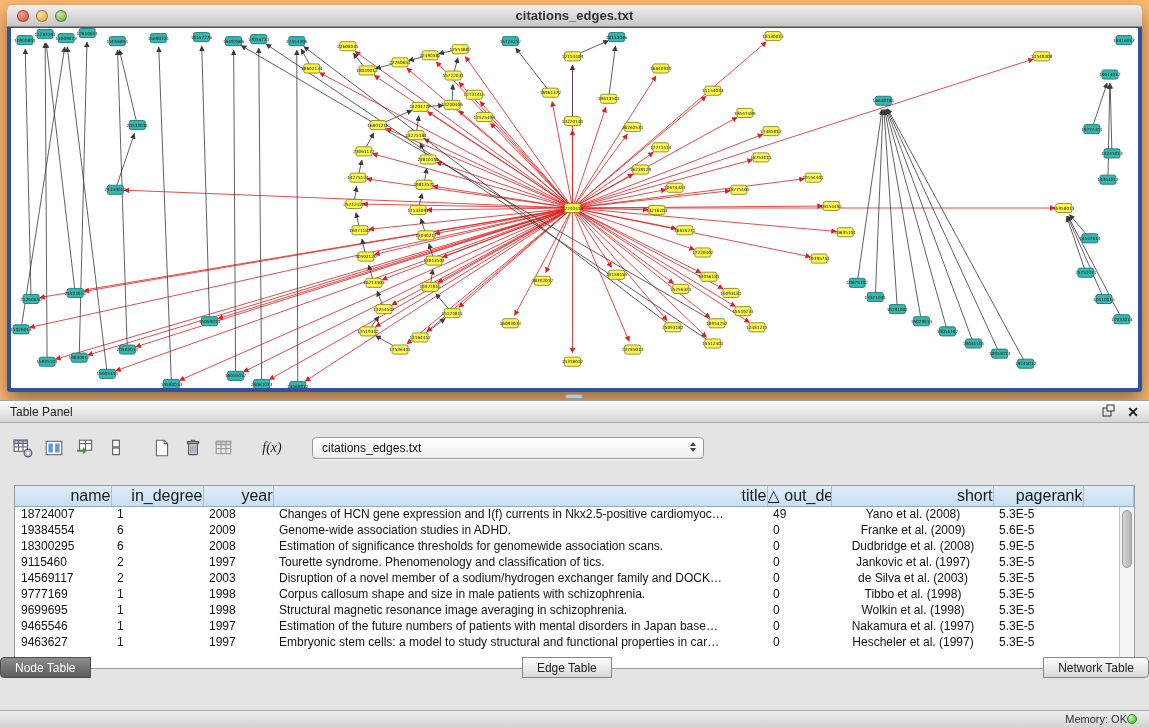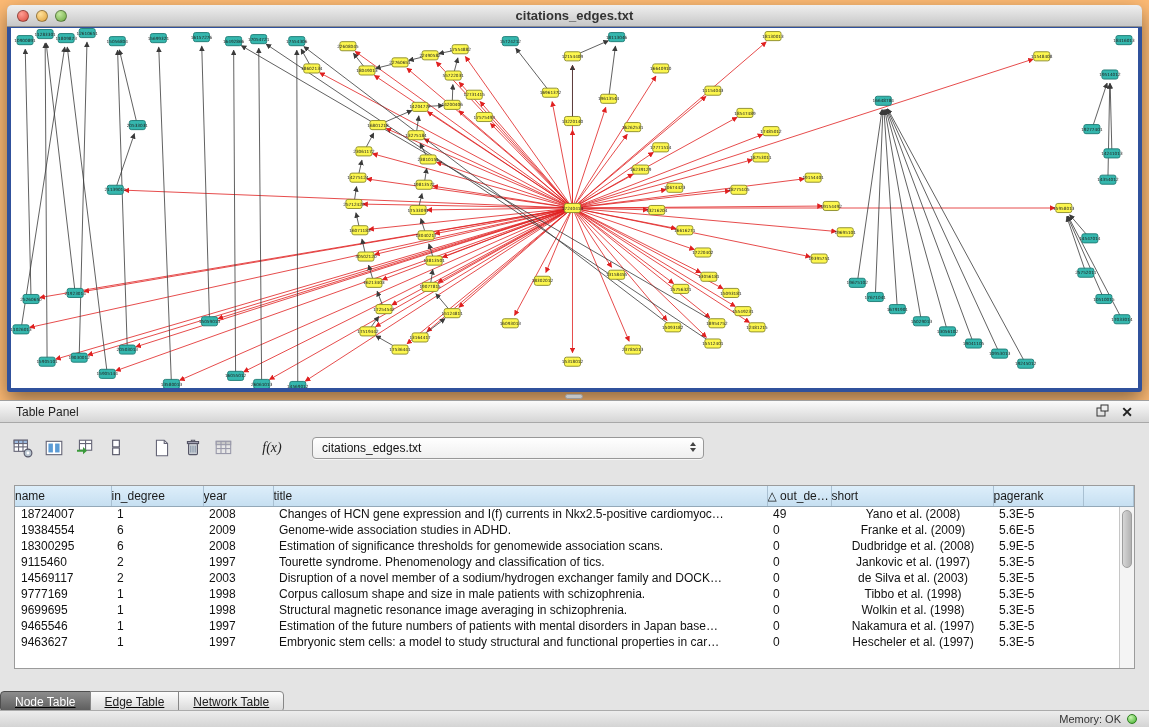--- a/index.html
+++ b/index.html
@@ -29,21 +29,21 @@
   .node-yellow { fill:#fcf64e; stroke:#8a8a2a; stroke-width:0.9; }
   .node-label { font-size:4.2px; fill:#222; text-anchor:middle; font-family:"DejaVu Sans", sans-serif; }
 
   .splitter { position:absolute; top:394px; left:565px; width:18px; height:5px;
     border-radius:3px; background:#c4c4c4; border:1px solid #9a9a9a; }
 
   
   .table-panel { position:absolute; left:0; top:400px; width:1149px; height:310px;
     background:#e4e4e4; border-top:1px solid #9f9f9f; }
   .panel-header { height:22px; background:linear-gradient(#fbfbfb,#d5d5d5);
-    border-bottom:1px solid #a8a8a8; display:flex; align-items:center; padding:0 16px; }
+    border-bottom:1px solid #a8a8a8; display:flex; align-items:center; padding:0 10px; }
   .panel-title { font-size:12px; color:#222; }
   .panel-actions { margin-left:auto; display:flex; gap:12px; align-items:center; }
   .close-x { font-size:14px; font-weight:bold; color:#222; cursor:default; line-height:1; }
 
   .toolbar { display:flex; align-items:center; gap:5px; padding:12px 0 6px 10px; }
   .tool-btn { width:26px; height:26px; display:flex; align-items:center; justify-content:center;
     background:transparent; border:none; }
   .tool-gap { width:10px; }
   .fx-btn { font-family:"Liberation Serif", serif; font-style:italic; font-size:14px; color:#222;
     background:transparent; border:none; width:30px; }
@@ -54,41 +54,41 @@
   .combo-arrows { position:absolute; right:7px; top:4px; display:flex; flex-direction:column; gap:2px; }
   .combo-arrows i { display:block; width:0; height:0; border-left:3.5px solid transparent; border-right:3.5px solid transparent; }
   .combo-arrows .up   { border-bottom:4.5px solid #444; }
   .combo-arrows .down { border-top:4.5px solid #444; }
 
   .table-area { position:absolute; left:14px; right:14px; top:84px; height:184px;
     background:#fff; border:1px solid #9b9b9b; overflow:hidden; }
   table { border-collapse:collapse; width:100%; table-layout:fixed; }
   thead th { height:20px; background:linear-gradient(#ddeefa,#c6dff1);
     border-right:1px solid #a9c0d2; border-bottom:1px solid #93a8b8;
-    font-size:12px; font-weight:normal; color:#1a1a1a; text-align:left;
+    font-size:16px; font-weight:normal; color:#1a1a1a; text-align:right;
     overflow:hidden; white-space:nowrap; }
   tbody td { height:16px; font-size:12px; color:#111; padding:0 4px 0 6px;
     white-space:nowrap; overflow:hidden; }
   td.c5 { text-align:center; }
   .c0{width:96px}.c1{width:92px}.c2{width:70px}.c3{width:494px}.c4{width:64px}.c5{width:162px}.c6{width:90px}
   .vscroll { position:absolute; top:21px; right:0; width:15px; bottom:0;
     background:#f4f4f4; border-left:1px solid #c6c6c6; }
   .vscroll .thumb { margin:3px 2px; height:58px; border-radius:6px;
     background:linear-gradient(90deg,#d6d6d6,#b2b2b2); border:1px solid #9e9e9e; }
 
-  .tab-row { position:absolute; left:0; right:0; top:290px; display:flex; justify-content:flex-start;text-decoration:underline; }
+  .tab-row { position:absolute; left:0; right:0; top:256px; display:flex; justify-content:space-between; }
   .seg-tab { height:21px; padding:0 14px; font-size:12px; border:1px solid #878787;
     background:linear-gradient(#fdfdfd,#d9d9d9); color:#222; margin-left:-1px; }
   .seg-tab:first-child { border-radius:4px 0 0 4px; margin-left:0; }
   .seg-tab:last-child  { border-radius:0 4px 4px 0; }
   .seg-tab.active { background:linear-gradient(#8d8d8d,#5c5c5c); color:#fff; border-color:#4e4e4e; }
 
   .status-bar { position:absolute; left:0; bottom:0; width:100%; height:17px;
     background:linear-gradient(#ededed,#d4d4d4); border-top:1px solid #ababab;
-    display:flex; align-items:center; justify-content:flex-end; padding-right:12px; gap:6px;
+    display:flex; align-items:center; justify-content:flex-end; padding-right:12px; 
     font-size:11px; color:#333; }
   .mem-dot { width:10px; height:10px; border-radius:50%;
     background:radial-gradient(circle at 35% 30%, #c9f6b1, #3fae2a); border:1px solid #2d7f1e; }
 </style>
 </head>
 <body>
 
 <div class="desktop">
 
   <div class="net-window">

